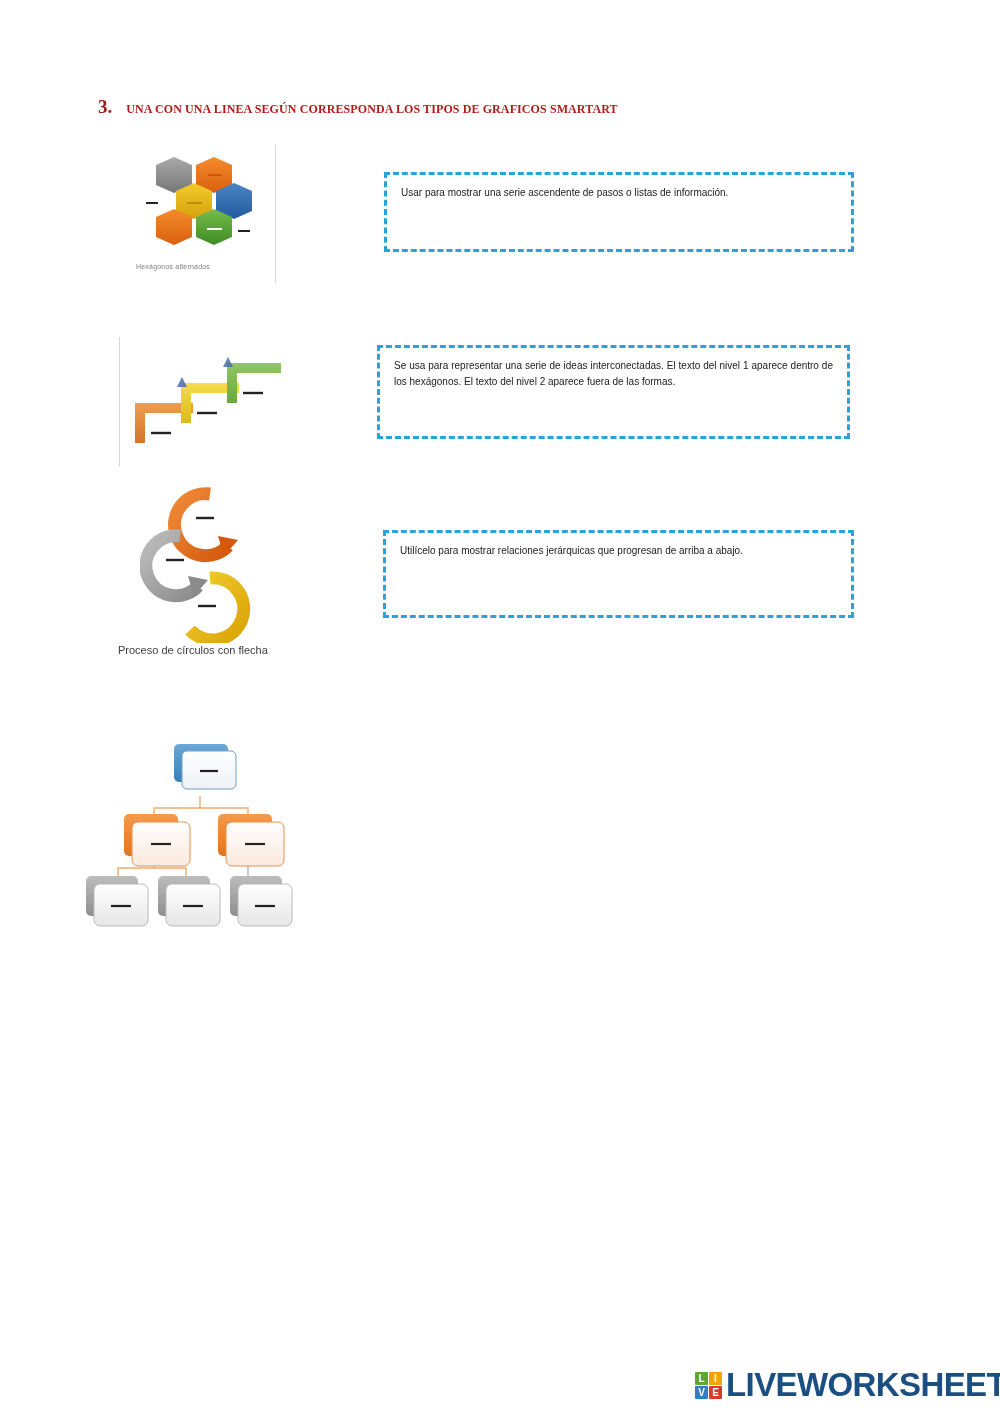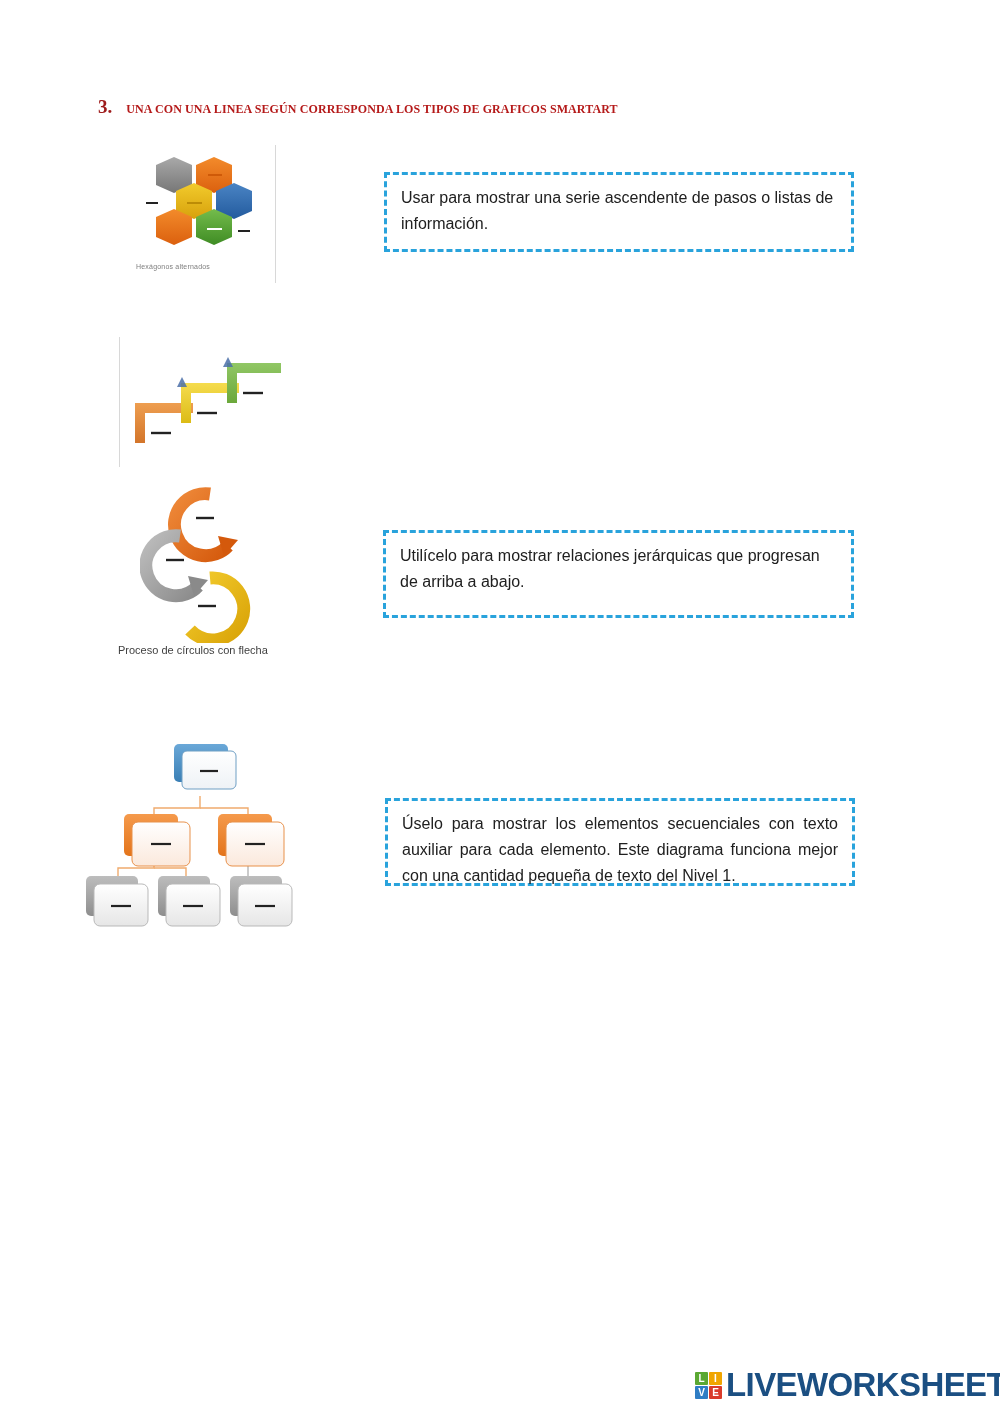--- a/index.html
+++ b/index.html
@@ -50,21 +50,21 @@
   .desc-box {
     position: absolute;
     box-sizing: border-box;
     border: 3px dashed #29a3dc;
     background: #ffffff;
     display: flex;
     align-items: flex-start;
   }
   .desc-text {
     font-family: "Liberation Sans", sans-serif;
-    font-size: 16px;
+    font-size: 10px;
     line-height: 1.62;
     color: #202020;
     padding: 10px 14px 0 14px;
     width: 100%;
     box-sizing: border-box;
   }
   .desc-text.justify { text-align: justify; }
 
   #desc-1 { left: 384px; top: 172px; width: 470px; height: 80px; }
   #desc-2 { left: 377px; top: 345px; width: 473px; height: 94px; }
@@ -336,28 +336,28 @@
         <rect x="156" y="146" width="54" height="42" rx="6" fill="url(#boxWhiteGy)" stroke="#b9b9b9" stroke-width="1"></rect>
         <line x1="173" y1="168" x2="193" y2="168" stroke="#222222" stroke-width="2.2"></line>
       </svg>
     </div>
   </div>
 
   <div class="desc-box" id="desc-1" style="border-color: rgb(41, 163, 220);">
     <div class="desc-text">Usar para mostrar una serie ascendente de pasos o listas de información.</div>
   </div>
 
+  <div class="desc-box" id="desc-2" style="border-color: rgb(41, 163, 220);">
+    <div class="desc-text justify">Se usa para representar una serie de ideas interconectadas. El texto del nivel 1 aparece dentro de los hexágonos. El texto del nivel 2 aparece fuera de las formas.</div>
+  </div>
 
   <div class="desc-box" id="desc-3" style="border-color: rgb(41, 163, 220);">
     <div class="desc-text">Utilícelo para mostrar relaciones jerárquicas que progresan de arriba a abajo.</div>
   </div>
 
-  <div class="desc-box" id="desc-4" style="border-color: rgb(41, 163, 220);">
-    <div class="desc-text justify">Úselo para mostrar los elementos secuenciales con texto auxiliar para cada elemento. Este diagrama funciona mejor con una cantidad pequeña de texto del Nivel 1.</div>
-  </div>
 
   <div class="footer-logo">
     <div class="logo-tiles">
       <div class="logo-tile" style="background: rgb(90, 168, 50);">L</div>
       <div class="logo-tile" style="background: rgb(240, 165, 0);">I</div>
       <div class="logo-tile" style="background: rgb(47, 125, 196);">V</div>
       <div class="logo-tile" style="background: rgb(217, 59, 43);">E</div>
     </div>
     <div class="logo-word" style="color: rgb(27, 79, 130);">LIVEWORKSHEETS</div>
   </div>

